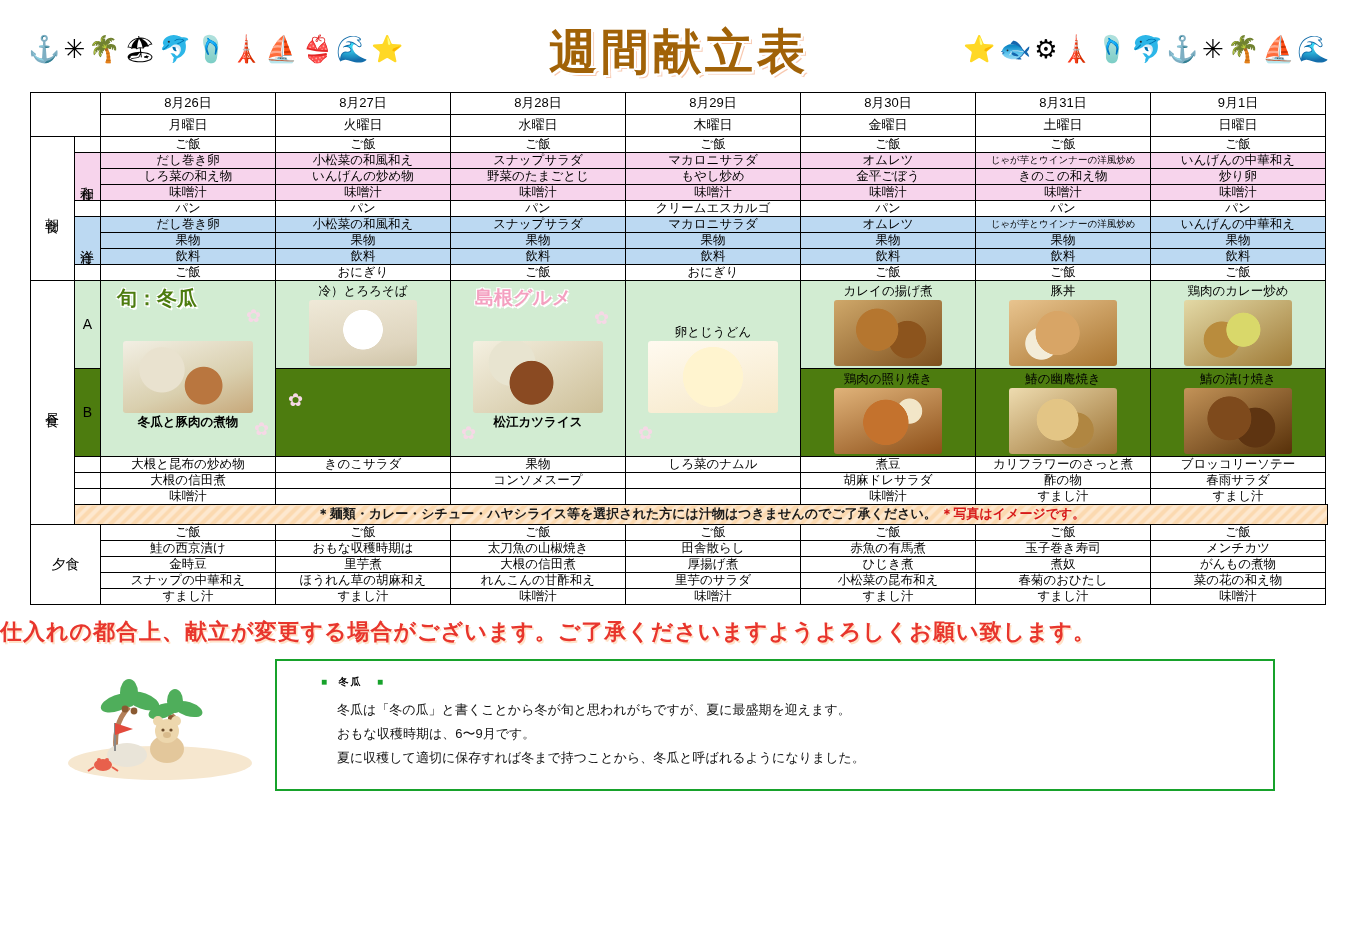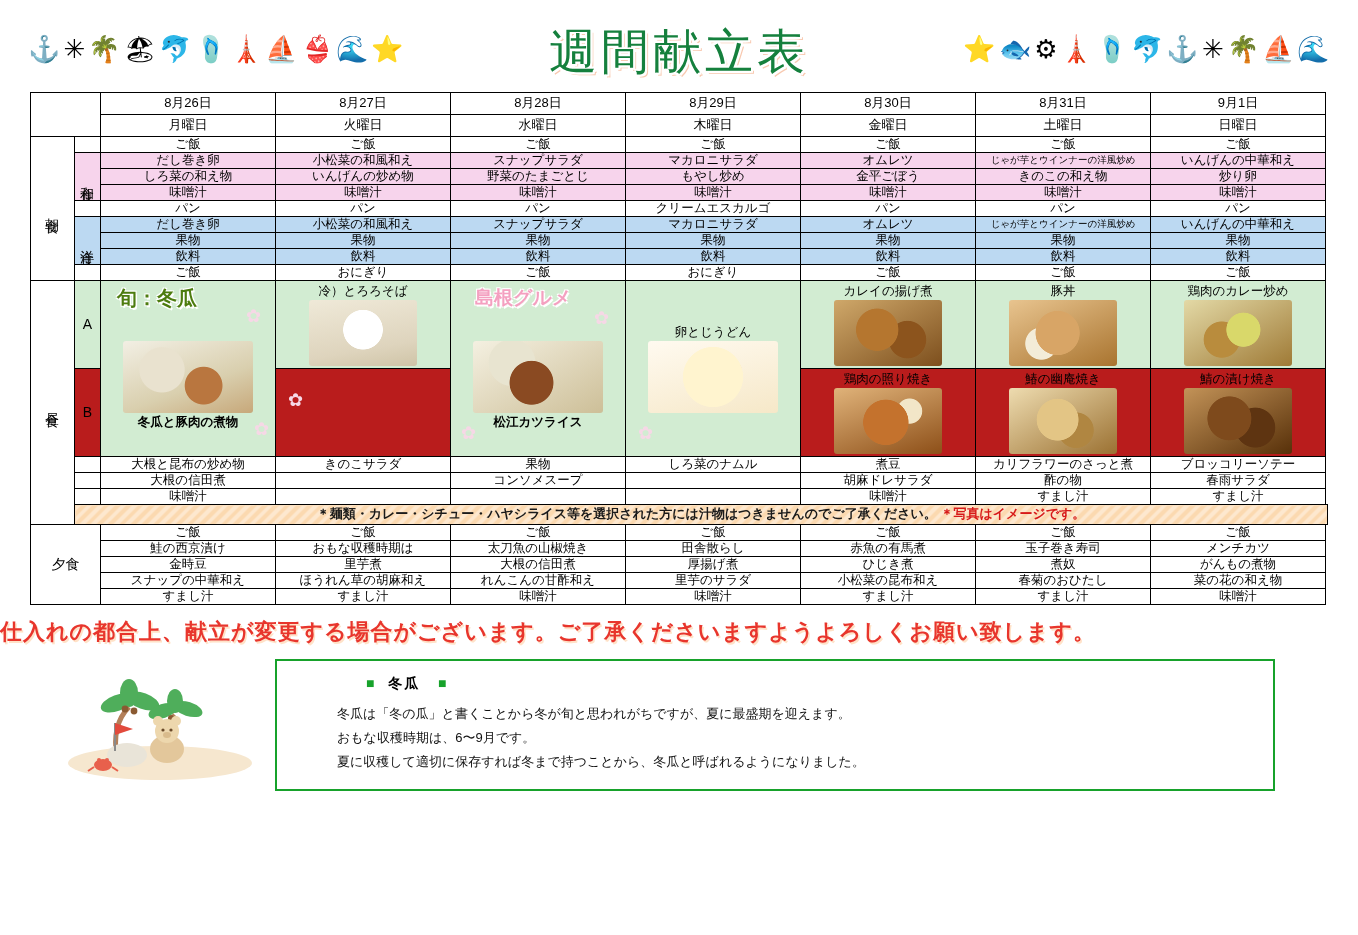--- a/index.html
+++ b/index.html
@@ -32,23 +32,23 @@
   .deco-left { left: 28px; }
   .deco-right { right: 28px; }
   .deco-left span, .deco-right span { filter: saturate(1.1); }
 
   .title {
     position: absolute;
     left: 0; right: 0; top: 20px;
     text-align: center;
     font-family: "DejaVu Serif", serif;
     font-size: 48px;
-    font-weight: normal;
+    font-weight: bold;
     letter-spacing: 4px;
-    color: #15803d;
+    color: #a16207;
     text-shadow:
       2px 0 0 #fff, -2px 0 0 #fff, 0 2px 0 #fff, 0 -2px 0 #fff,
       2px 2px 0 #fff, -2px -2px 0 #fff, 2px -2px 0 #fff, -2px 2px 0 #fff,
       3px 3px 0 #f8c9b0;
   }
 
   
   table.menu {
     border-collapse: collapse;
     table-layout: fixed;
@@ -76,21 +76,21 @@
     text-orientation: upright;
     letter-spacing: 2px;
   }
   .rowlabel-h { font-size: 14px; }
 
   .cell { height: 16px; font-size: 12.5px; }
   .cell.small { font-size: 9.5px; }
   .pink  { background: #f7d4ec; }
   .blue  { background: #bcd9f2; }
   .green { background: #d2ecd2; }
-  .yellow{ background: #b91c1c; }
+  .yellow{ background: #4d7c0f; }
   .white { background: #ffffff; }
 
   
   .photo-cell { height: 88px; position: relative; padding: 2px; }
   .food-img {
     width: 108px; height: 66px;
     margin: 0 auto;
     border-radius: 3px;
     position: relative;
     overflow: hidden;
@@ -197,23 +197,23 @@
   .infobox {
     position: absolute;
     left: 275px; top: 4px;
     width: 1000px;
     height: 132px;
     border: 2.5px solid #17a22b;
     background: #fff;
     padding: 14px 0 0 0;
   }
   .infobox .ttl {
-    font-size: 14px;
+    font-size: 10px;
     font-weight: bold;
-    padding-left: 89px;
+    padding-left: 44px;
     margin-bottom: 12px;
     letter-spacing: 2px;
   }
   .infobox .ttl .sq { color: #17a22b; }
   .infobox p {
     margin: 0 0 6px 0;
     padding-left: 60px;
     font-size: 13px;
     color: #111;
   }

